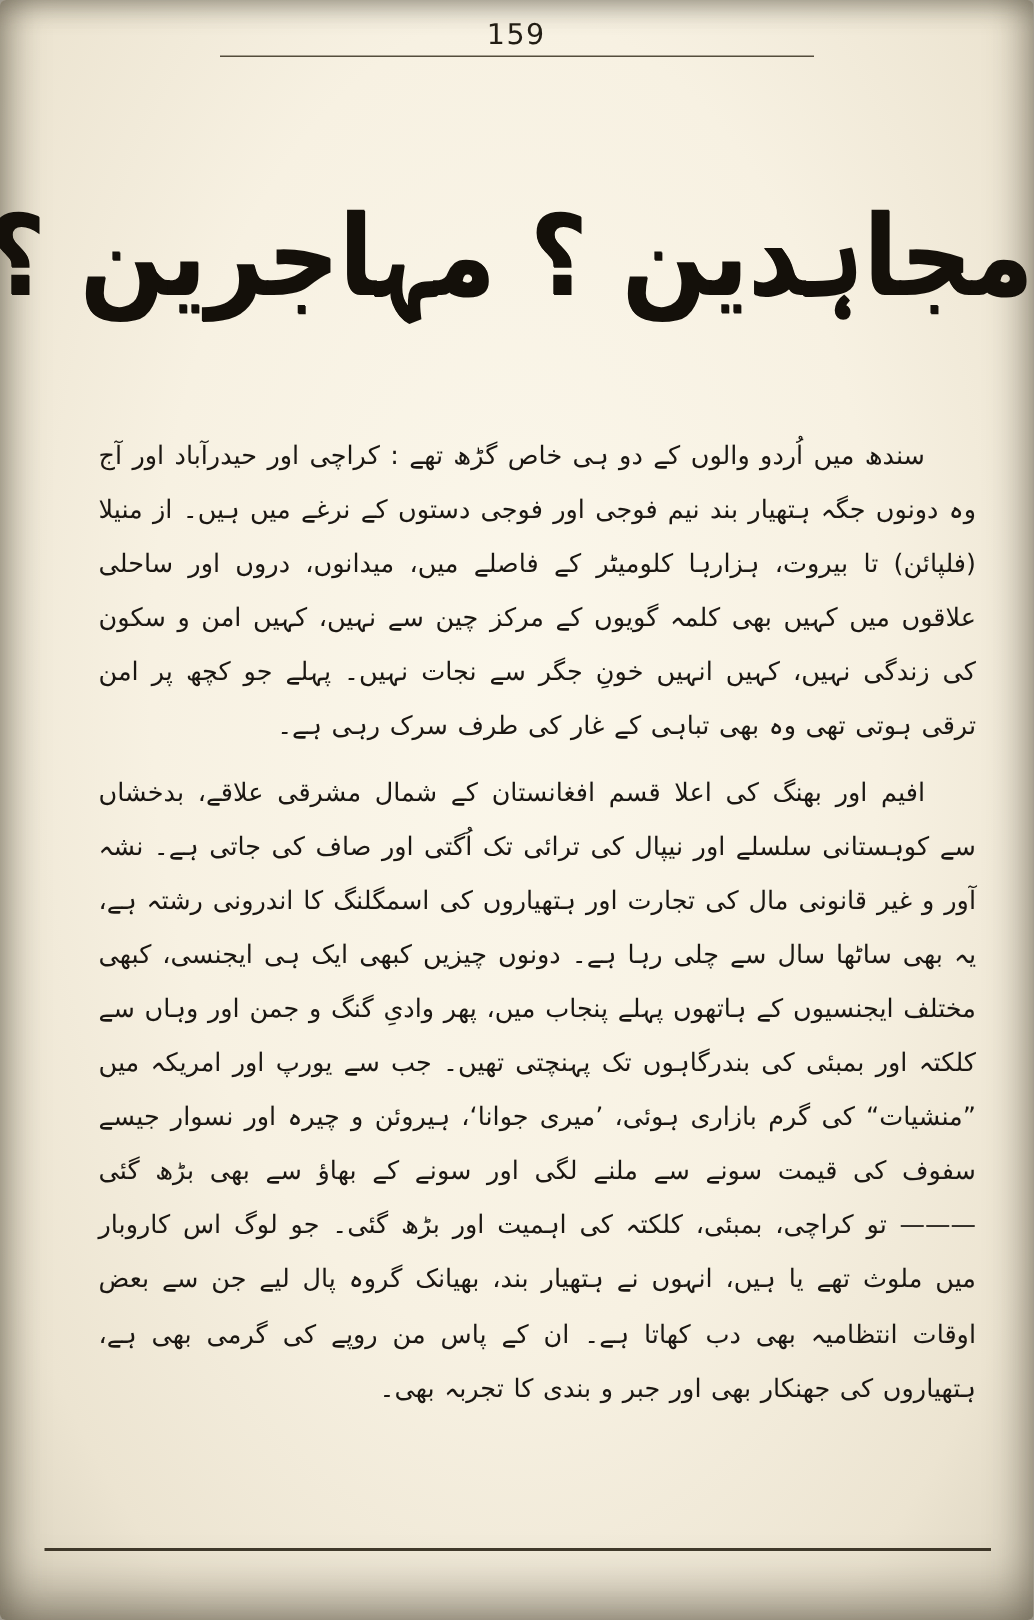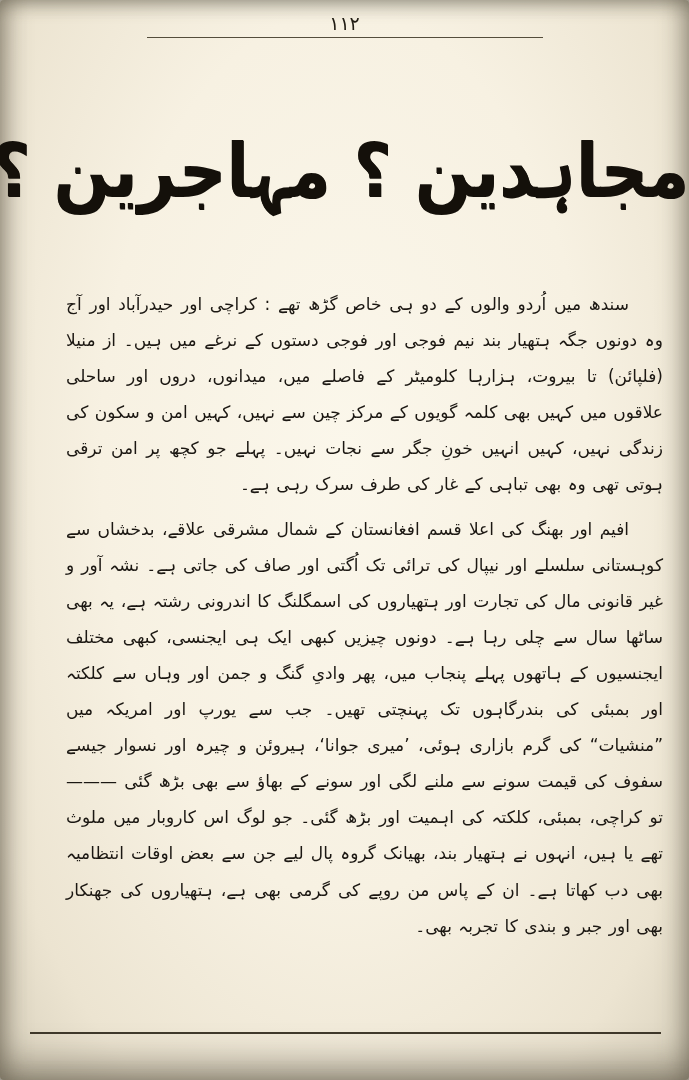--- a/index.html
+++ b/index.html
@@ -57,21 +57,21 @@
     color: #14100a;
     transform: scaleY(1.12);
     transform-origin: top center;
     text-shadow: 0.5px 0.5px 0 #14100a;
     white-space: nowrap;
   }
   .body-text {
     position: absolute;
     top: 286px;
     left: 26px;
-    right: 26px;
+    right: 38px;
     direction: rtl;
     text-align: justify;
     font-size: 17px;
     line-height: 2.12;
     color: #1b1712;
     margin-left: 40px;
   }
   .body-text p {
     margin: 0 0 9px 0;
     text-indent: 34px;
@@ -86,21 +86,21 @@
     background: #2c2618;
     opacity: 0.9;
   }
 </style>
 </head>
 <body>
 
 <div class="page">
 
   <header class="page-head">
-    <div class="page-number">۱۱۲</div>
+    <div class="page-number">159</div>
     <div class="head-rule"></div>
   </header>
 
   <h1 class="title" dir="rtl">مجاہدین ؟ مہاجرین ؟</h1>
 
   <main class="body-text" dir="rtl">
     <p>سندھ میں اُردو والوں کے دو ہی خاص گڑھ تھے : کراچی اور حیدرآباد اور آج وہ دونوں جگہ ہتھیار بند نیم فوجی اور فوجی دستوں کے نرغے میں ہیں۔ از منیلا (فلپائن) تا بیروت، ہزارہا کلومیٹر کے فاصلے میں، میدانوں، دروں اور ساحلی علاقوں میں کہیں بھی کلمہ گویوں کے مرکز چین سے نہیں، کہیں امن و سکون کی زندگی نہیں، کہیں انہیں خونِ جگر سے نجات نہیں۔ پہلے جو کچھ پر امن ترقی ہوتی تھی وہ بھی تباہی کے غار کی طرف سرک رہی ہے۔</p>
     <p>افیم اور بھنگ کی اعلا قسم افغانستان کے شمال مشرقی علاقے، بدخشاں سے کوہستانی سلسلے اور نیپال کی ترائی تک اُگتی اور صاف کی جاتی ہے۔ نشہ آور و غیر قانونی مال کی تجارت اور ہتھیاروں کی اسمگلنگ کا اندرونی رشتہ ہے، یہ بھی ساٹھا سال سے چلی رہا ہے۔ دونوں چیزیں کبھی ایک ہی ایجنسی، کبھی مختلف ایجنسیوں کے ہاتھوں پہلے پنجاب میں، پھر وادیِ گنگ و جمن اور وہاں سے کلکتہ اور بمبئی کی بندرگاہوں تک پہنچتی تھیں۔ جب سے یورپ اور امریکہ میں ”منشیات“ کی گرم بازاری ہوئی، ’میری جوانا‘، ہیروئن و چیرہ اور نسوار جیسے سفوف کی قیمت سونے سے ملنے لگی اور سونے کے بھاؤ سے بھی بڑھ گئی ——— تو کراچی، بمبئی، کلکتہ کی اہمیت اور بڑھ گئی۔ جو لوگ اس کاروبار میں ملوث تھے یا ہیں، انہوں نے ہتھیار بند، بھیانک گروہ پال لیے جن سے بعض اوقات انتظامیہ بھی دب کھاتا ہے۔ ان کے پاس من روپے کی گرمی بھی ہے، ہتھیاروں کی جھنکار بھی اور جبر و بندی کا تجربہ بھی۔</p>
   </main>
 

